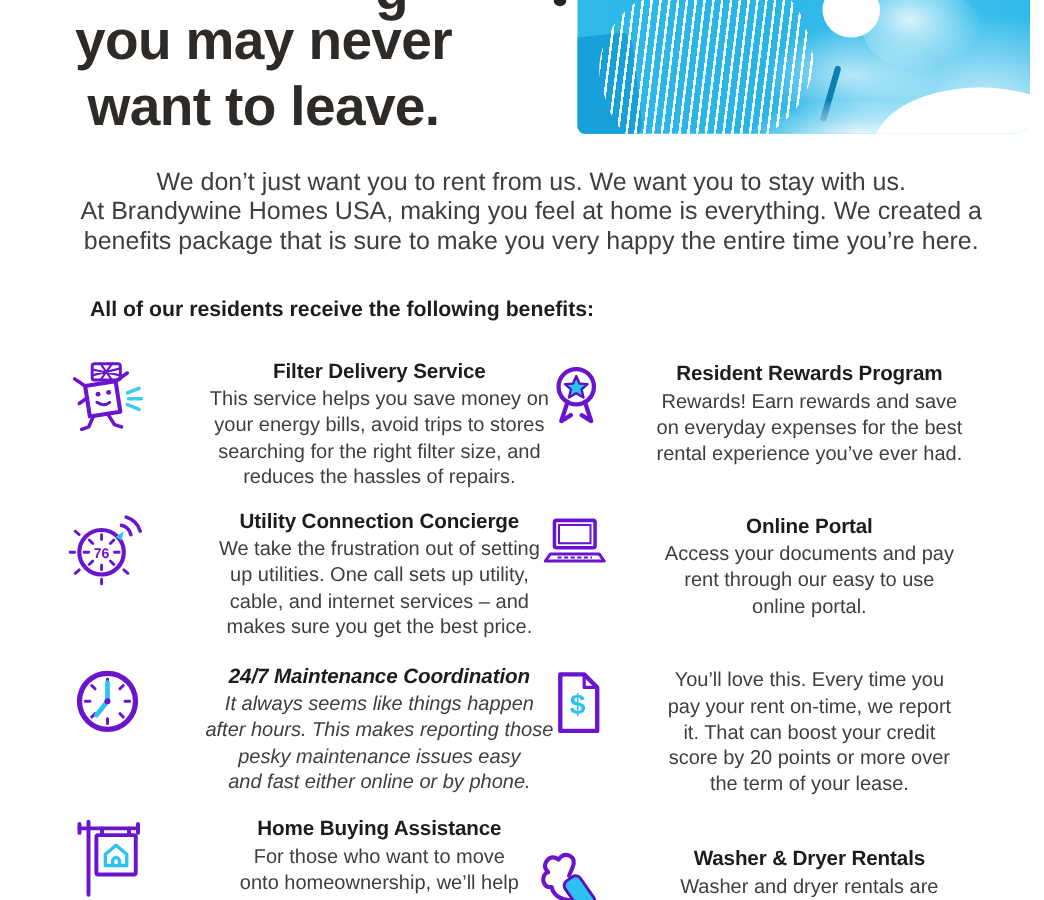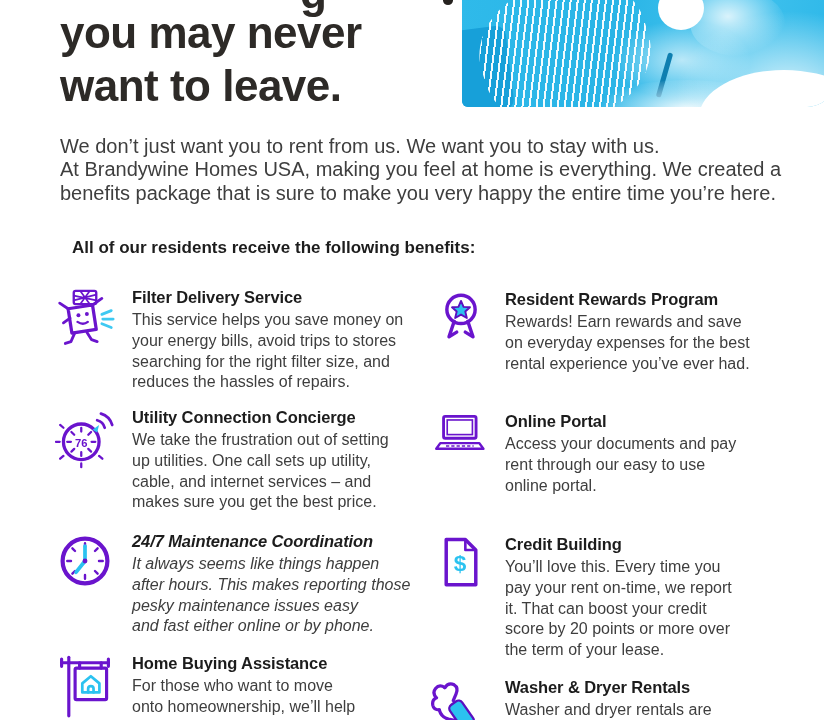--- a/index.html
+++ b/index.html
@@ -1,17 +1,17 @@
 <!DOCTYPE html>
 <html><head>
 <meta charset="utf-8">
 <style>
   html,body{margin:0;padding:0;}
   body{font-family:"Liberation Sans", sans-serif; background:#fff;}
-  .page{position:relative;width:824px;height:720px;overflow:hidden;background:#ffffff;}
+  .page{position:relative;width:824px;height:720px;overflow:hidden;background:#ffffff;text-align:center;}
 
   
   .headline{position:absolute;left:60px;top:6px;color:#2d2a27;font-weight:700;
             font-size:44px;line-height:53px;letter-spacing:-0.5px;}
   .headline .cropped{position:absolute;left:240px;top:-40px;}
 
   
   .crop-dot{position:absolute;left:443px;top:-4px;width:10px;height:9px;background:#26221f;border-radius:50%;}
 
   
@@ -38,21 +38,21 @@
   .intro{position:absolute;left:60px;top:135px;width:730px;margin:0;
          font-size:20px;line-height:23.3px;color:#3e3e3e;white-space:pre-line;}
   .benefits-heading{position:absolute;left:60px;top:226px;margin:12px;
          font-size:17px;font-weight:700;color:#1d1d1d;}
 
   
   .benefit{position:absolute;display:flex;align-items:flex-start;}
   .benefit .icon{flex:0 0 auto;}
   .btitle{font-size:16.5px;font-weight:700;color:#1c1c1c;margin-bottom:3px;letter-spacing:-0.1px;}
   .bbody{font-size:16px;line-height:20.8px;color:#3e3e3e;white-space:pre;}
-  .colL .btext{margin-left:17px;width:315px;}
+  .colL .btext{margin-left:31px;width:315px;}
   .colR .btext{margin-left:20px;width:285px;}
   .b0{left:55px;top:288px;}  .b0 .icon{width:60px;}
   .b1{left:437px;top:290px;} .b1 .icon{width:48px;}
   .b2{left:55px;top:408px;}  .b2 .icon{width:60px;}
   .b3{left:433px;top:412px;} .b3 .icon{width:52px;}
   .b4{left:57px;top:532px;font-style:italic;}  .b4 .icon{width:58px;}
   .b5{left:441px;top:535px;} .b5 .icon{width:44px;}
   .b6{left:58px;top:654px;}  .b6 .icon{width:57px;}
   .b7{left:430px;top:678px;} .b7 .icon{width:55px;}
 </style>
@@ -202,21 +202,20 @@
 
   <div class="benefit colR b5">
     <div class="icon">
       <svg width="40" height="56" viewBox="0 0 46 62" fill="none">
         <path d="M6 4 H28 L40 16 V56 H6 Z" stroke="#6a14cd" stroke-width="4" stroke-linejoin="round"></path>
         <path d="M28 4 V16 H40" stroke="#6a14cd" stroke-width="3" stroke-linejoin="round"></path>
         <text x="22" y="40" font-size="26" font-weight="bold" fill="#2bc2f0" text-anchor="middle">$</text>
       </svg>
     </div>
     <div class="btext">
-      <div class="btitle">Credit Building</div>
       <div class="bbody">You’ll love this. Every time you
 pay your rent on-time, we report
 it. That can boost your credit
 score by 20 points or more over
 the term of your lease.</div>
     </div>
   </div>
 
   <div class="benefit colL b6">
     <div class="icon">

